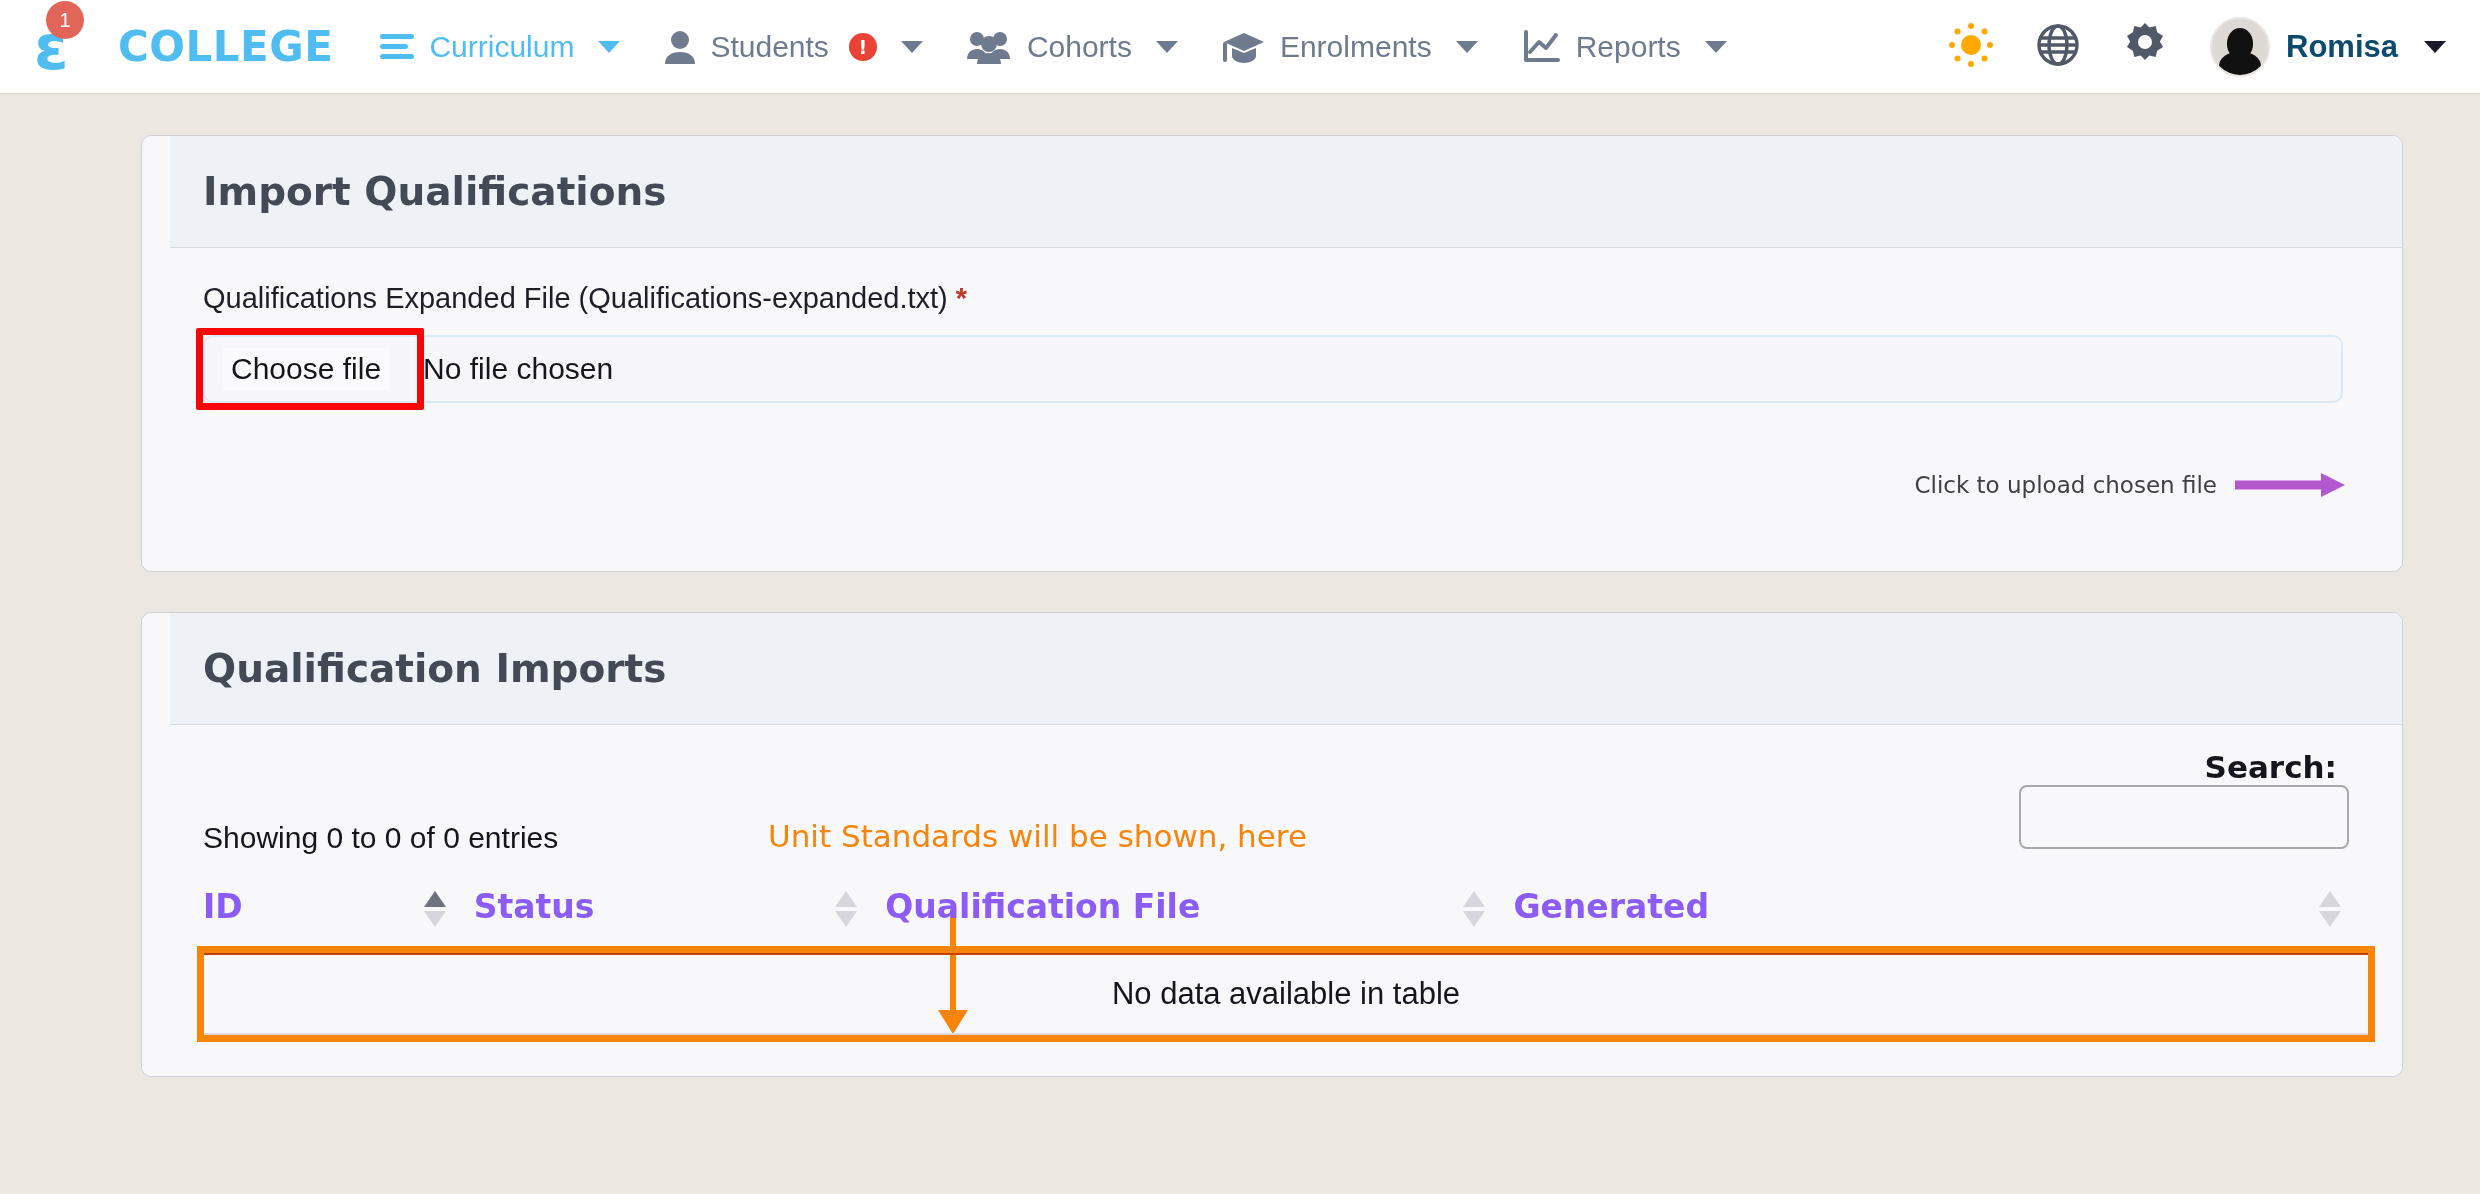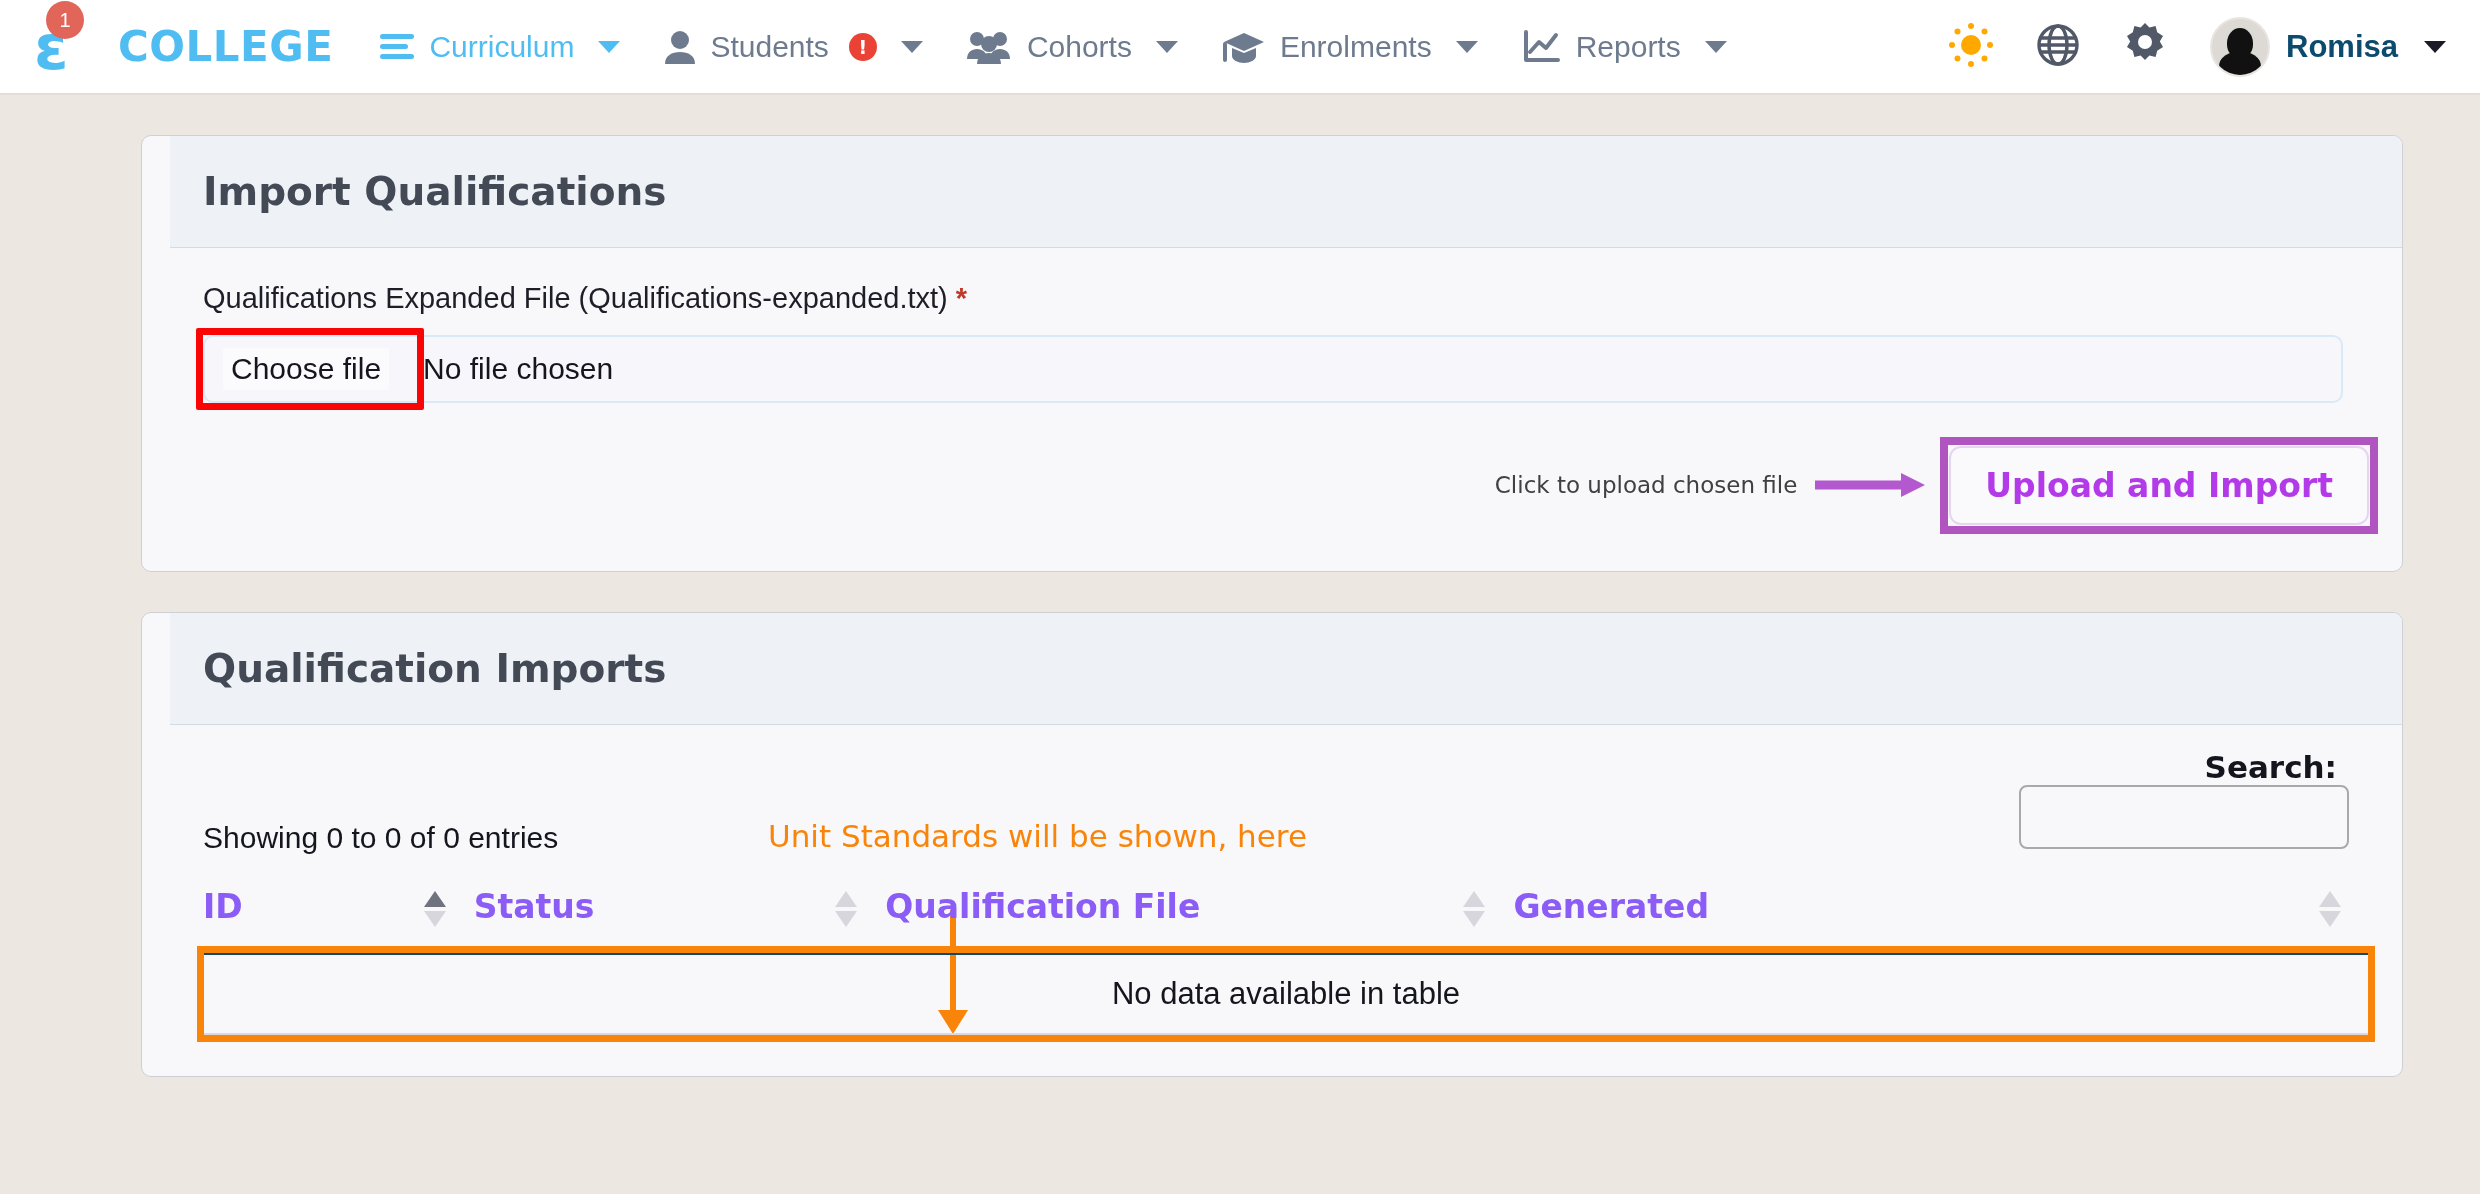--- a/index.html
+++ b/index.html
@@ -218,21 +218,21 @@
     position: absolute; left: 0; width: 0; height: 0;
     border-left: 11px solid transparent;
     border-right: 11px solid transparent;
   }
   .sort-ico i.up   { top: 0;  border-bottom: 16px solid #d6d6dc; }
   .sort-ico i.down { top: 20px; border-top: 16px solid #d6d6dc; }
   .sort-ico.active i.up { border-bottom-color: #6f7380; }
 
   .empty-row-wrap { position: relative; }
   .empty-row {
-    border-top: 3px solid #0c4a6e;
+    border-top: 3px solid #c2410c;
     border-bottom: 3px solid #d9d9df;
     height: 84px;
     display: flex; align-items: center; justify-content: center;
     font-size: 31px; color: #15151e;
   }
   .anno-orange-box {
     position: absolute; left: -6px; top: -6px; right: -6px; bottom: -6px;
     border: 7px solid #f88409;
     pointer-events: none;
   }
@@ -386,24 +386,20 @@
         <div class="anno-red"></div>
       </div>
 
       <div class="upload-row">
         <span class="anno-text-purple">Click to upload chosen file</span>
         <span class="arrow-purple">
           <svg width="112" height="28" viewBox="0 0 112 28">
             <path d="M0 14h88" stroke="#b458cf" stroke-width="9"></path>
             <path d="M86 2l24 12-24 12z" fill="#b458cf"></path>
           </svg>
-        </span>
-        <span class="upload-btn-wrap">
-          <button class="upload-btn">Upload and Import</button>
-          <span class="anno-purple-box"></span>
         </span>
       </div>
 
     </div>
   </div>
 
   <div class="card">
     <div class="card-head">
       <div class="card-title">Qualification Imports</div>
     </div>

